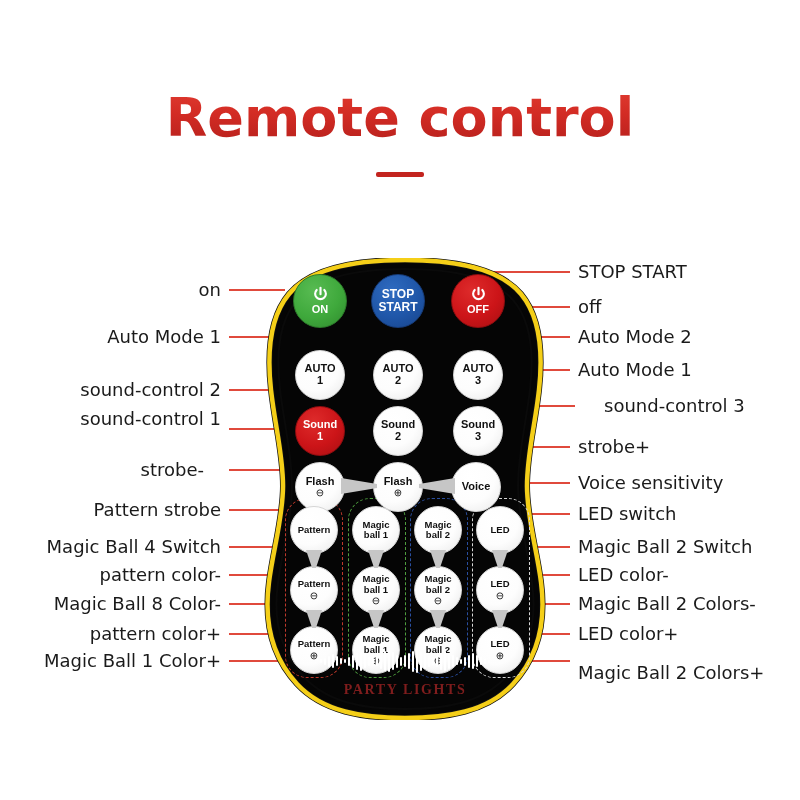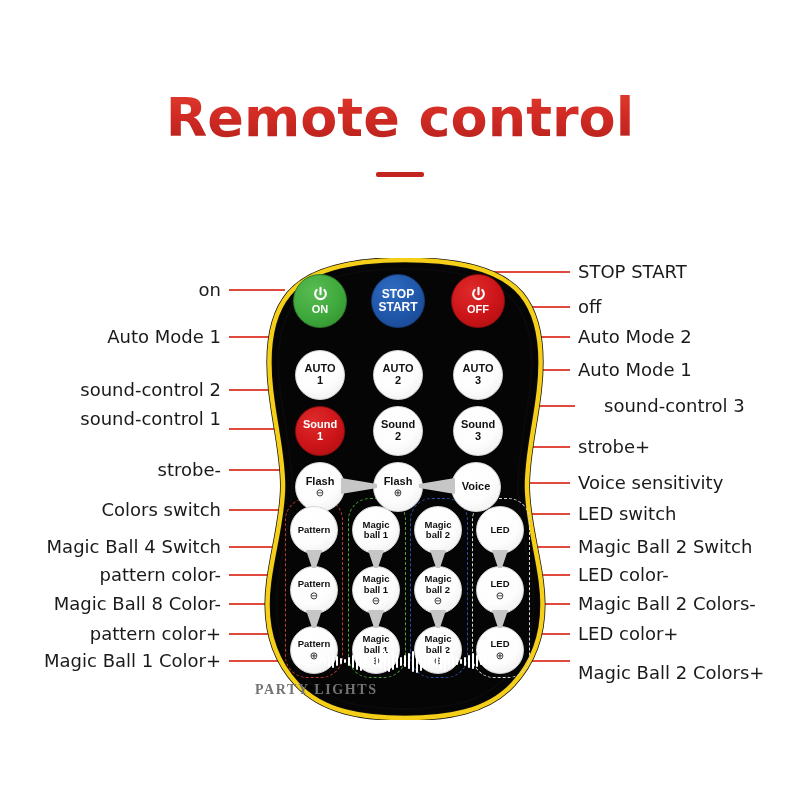--- a/index.html
+++ b/index.html
@@ -186,21 +186,22 @@
   .wbar {
     width: 2px;
     background: #ffffff;
     border-radius: 1px;
   }
   .brand {
     position: absolute;
     left: 0;
     bottom: 22px;
     width: 300px;
-    color: #737373;
+    text-align: center;
+    color: #7f1d1d;
     font-family: "Liberation Serif", serif;
     font-weight: bold;
     font-size: 14px;
     letter-spacing: 1.6px;
   }
 
   
   .callout {
     position: absolute;
     font-family: "DejaVu Sans", sans-serif;
@@ -230,23 +231,23 @@
 
   <div id="callout-layer">
       <div class="callout left" style="top: 290px; right: 579px;">on</div>
       <div class="leader" style="left: 229px; width: 56px; top: 289px;"></div>
       <div class="callout left" style="top: 337px; right: 579px;">Auto Mode 1</div>
       <div class="leader" style="left: 229px; width: 64px; top: 336px;"></div>
       <div class="callout left" style="top: 390px; right: 579px;">sound-control 2</div>
       <div class="leader" style="left: 229px; width: 62px; top: 389px;"></div>
       <div class="callout left" style="top: 419px; right: 579px; margin-left: 14px;">sound-control 1</div>
       <div class="leader" style="left: 229px; width: 58px; top: 428px;"></div>
-      <div class="callout left" style="top: 470px; right: 579px;">strobe-</div>
+      <div class="callout left" style="top: 470px; right: 596px;">strobe-</div>
       <div class="leader" style="left: 229px; width: 82px; top: 469px;"></div>
-      <div class="callout left" style="top: 510px; right: 579px;">Colors switch</div>
+      <div class="callout left" style="top: 510px; right: 579px;">Pattern strobe</div>
       <div class="leader" style="left: 229px; width: 56px; top: 509px;"></div>
       <div class="callout left" style="top: 547px; right: 579px;">Magic Ball 4 Switch</div>
       <div class="leader" style="left: 229px; width: 62px; top: 546px;"></div>
       <div class="callout left" style="top: 575px; right: 579px;">pattern color-</div>
       <div class="leader" style="left: 229px; width: 56px; top: 574px;"></div>
       <div class="callout left" style="top: 604px; right: 579px;">Magic Ball 8 Color-</div>
       <div class="leader" style="left: 229px; width: 68px; top: 603px;"></div>
       <div class="callout left" style="top: 634px; right: 579px;">pattern color+</div>
       <div class="leader" style="left: 229px; width: 60px; top: 633px;"></div>
       <div class="callout left" style="top: 661px; right: 579px;">Magic Ball 1 Color+</div>

